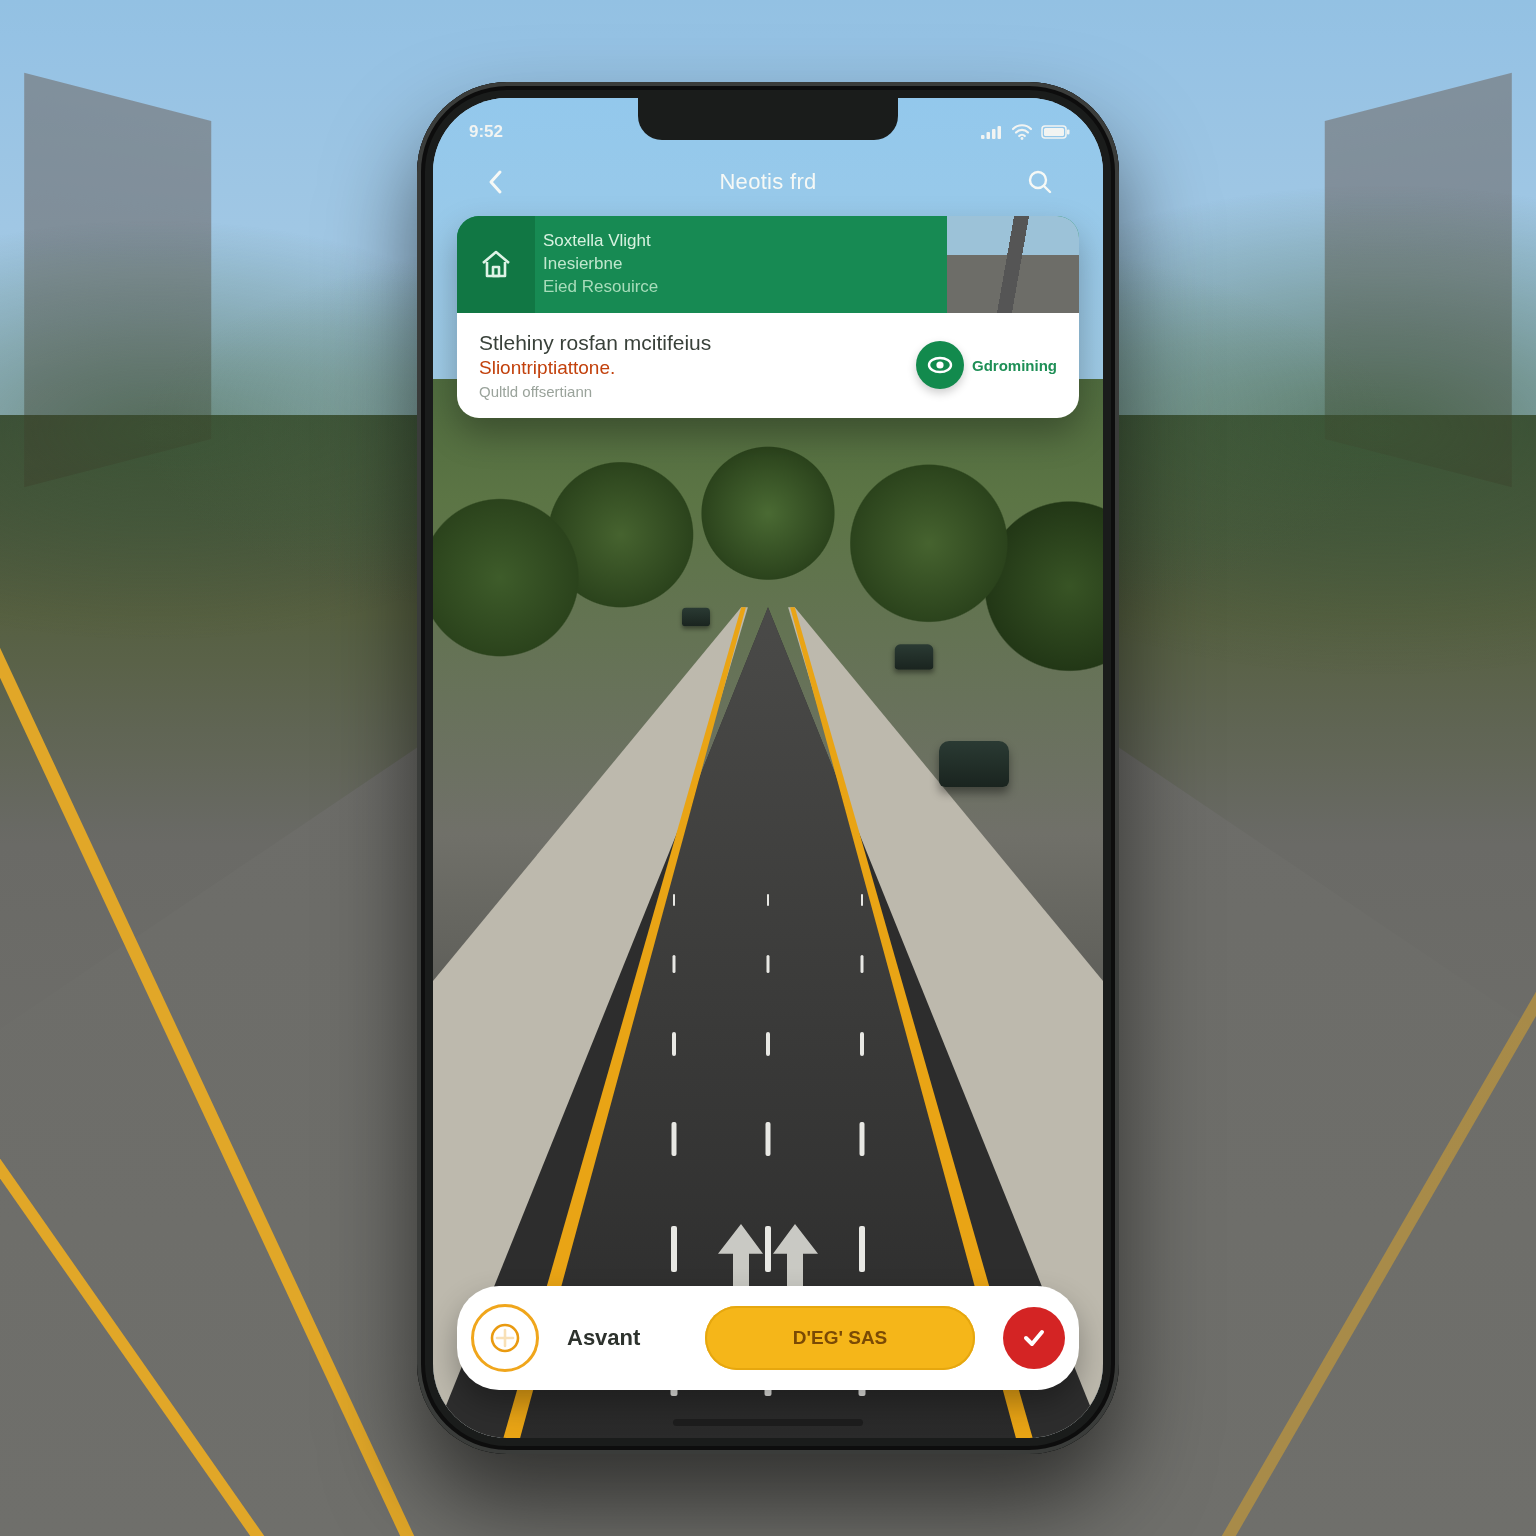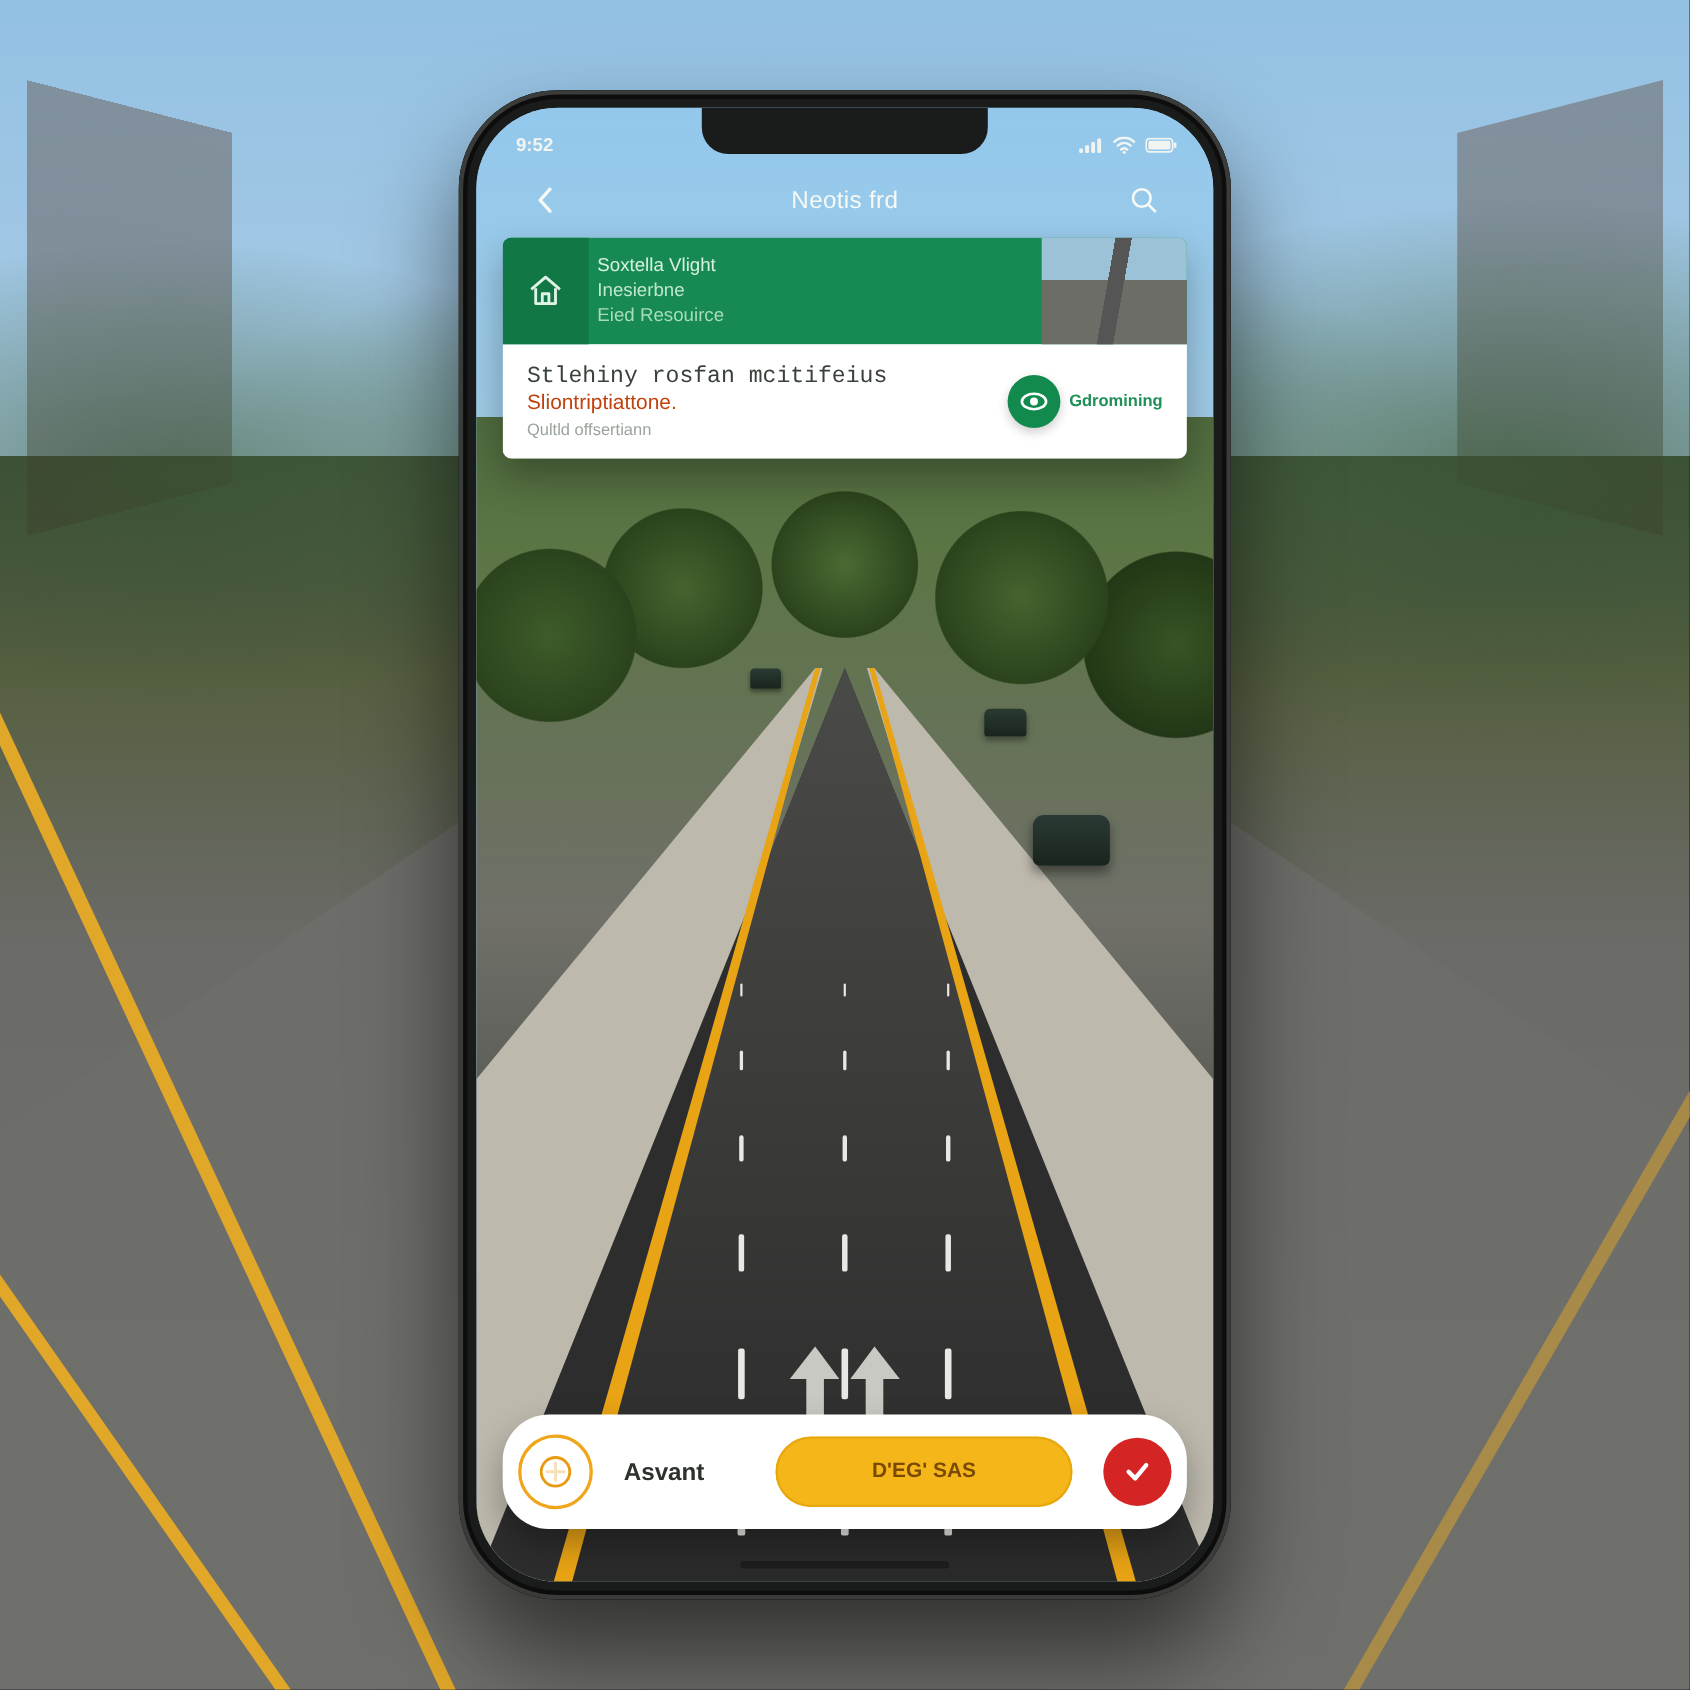--- a/index.html
+++ b/index.html
@@ -182,21 +182,21 @@
   .back-btn, .search-btn {
     width:38px;height:38px;display:flex;align-items:center;justify-content:center;
     color:#f6f9f6; cursor:pointer;
   }
   .header-title { font-size:22px; font-weight:500; letter-spacing:0.3px; }
 
   
   .banner {
     position:absolute;
     top:118px; left:24px; right:24px;
-    border-radius:8px;
+    border-radius:22px;
     overflow:hidden;
     box-shadow:0 16px 34px rgba(0,0,0,0.28);
     z-index:42;
   }
   .banner-top {
     display:flex; align-items:stretch;
     background:#178a53;
     color:#eaf6ee;
   }
   .banner-icon {
@@ -220,21 +220,21 @@
     content:"";position:absolute;inset:0;
     background:
       linear-gradient(100deg, transparent 45%, #555 45% 55%, transparent 55%);
   }
   .banner-bottom {
     background:#ffffff;
     padding:18px 22px 18px 22px;
     display:flex; align-items:center; gap:14px;
   }
   .banner-body { flex:1; }
-  .banner-line1 { font-size:21px; font-weight:500; color:#39413a;font-family:Liberation Mono, monospace; }
+  .banner-line1 { font-size:21px; font-weight:500; color:#39413a; }
   .banner-line2 { font-size:19px; color:#c2410c; margin-top:2px; }
   .banner-line3 { font-size:15px; color:#9aa39b; margin-top:4px; }
   .banner-action { font-size:15px; color:#1e8f56; font-weight:600; }
   .banner-eye {
     width:48px;height:48px;border-radius:50%;
     background:#128a4d;
     display:flex;align-items:center;justify-content:center;
     color:#fff; cursor:pointer;
     box-shadow:0 4px 10px rgba(0,0,0,0.2);
   }

